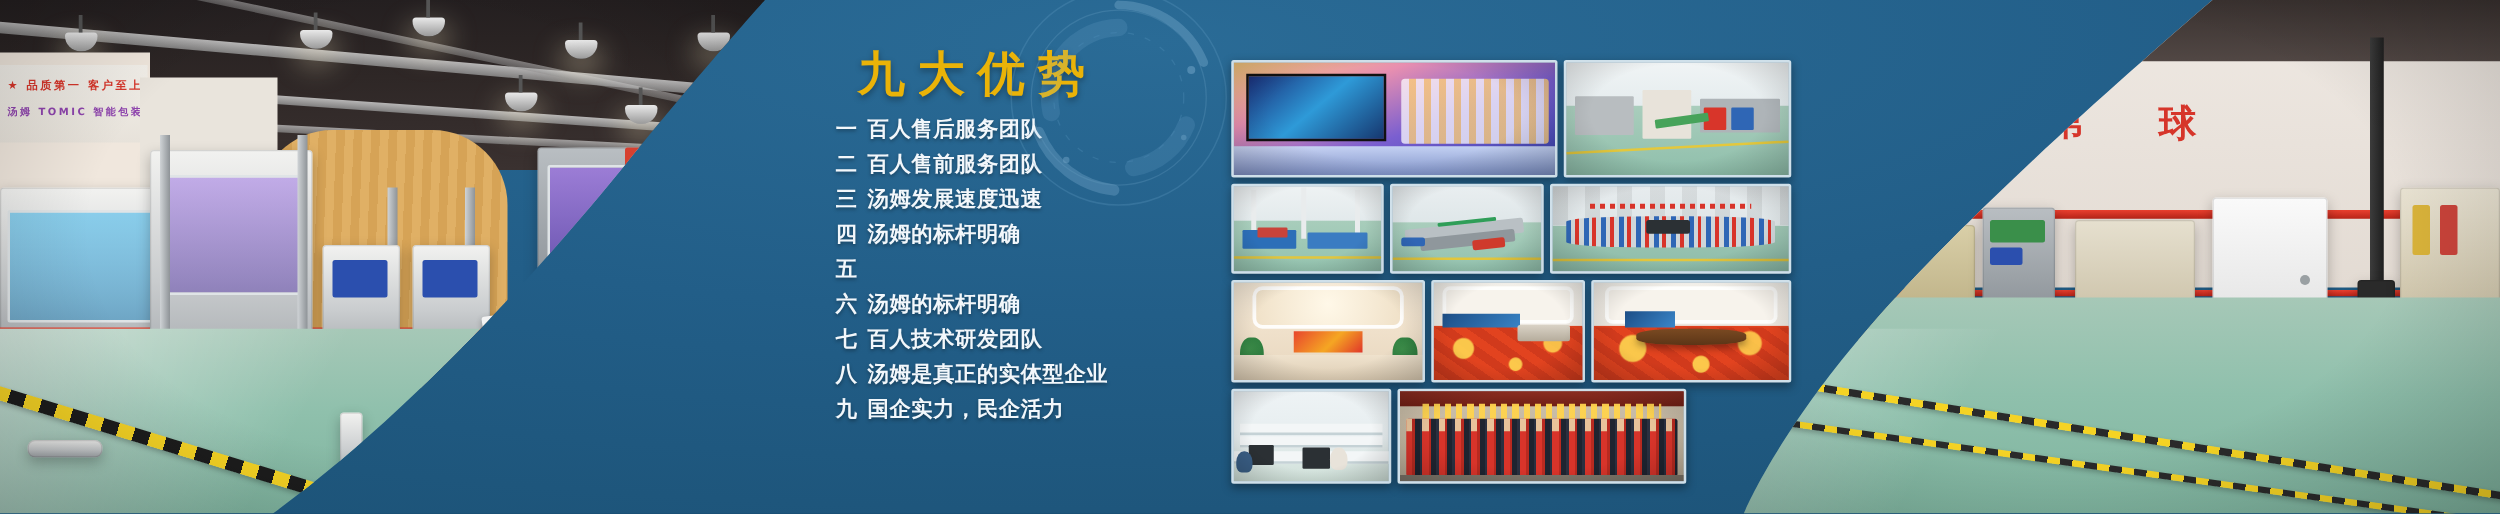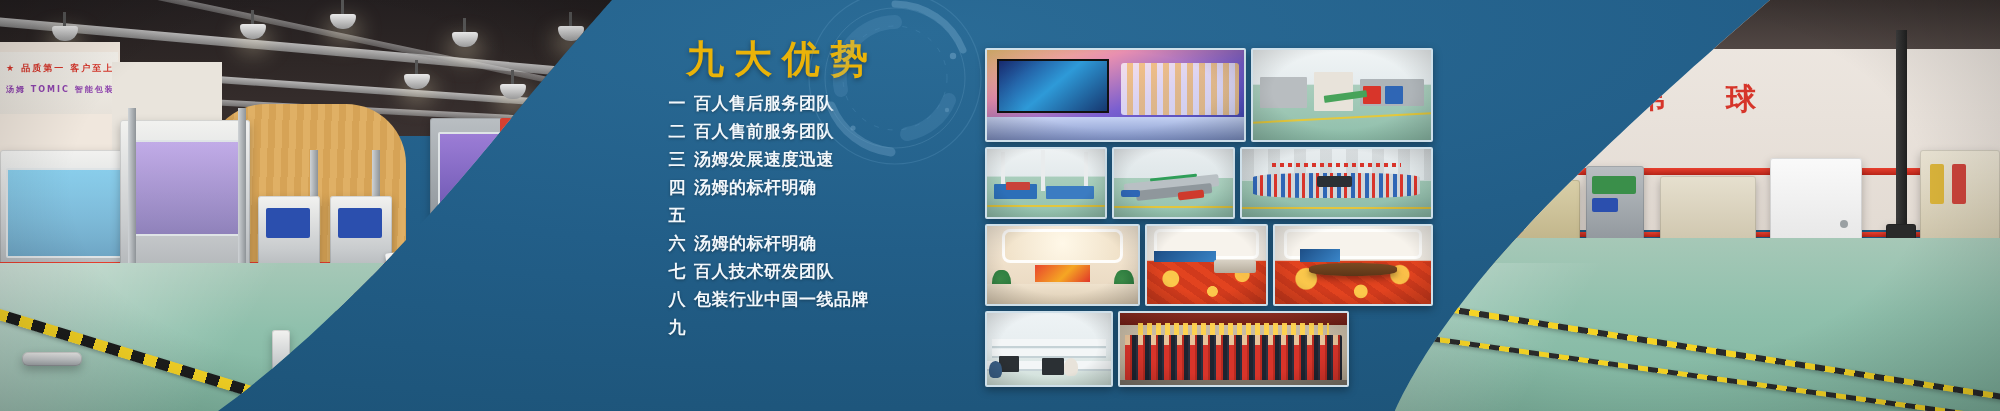--- a/index.html
+++ b/index.html
@@ -269,24 +269,25 @@
       <li class="adv-item">
         <span class="adv-num">六</span>
         <span class="adv-text">汤姆的标杆明确</span>
       </li>
       <li class="adv-item">
         <span class="adv-num">七</span>
         <span class="adv-text">百人技术研发团队</span>
       </li>
       <li class="adv-item">
         <span class="adv-num">八</span>
-        <span class="adv-text">包装行业中国一线品牌</span>
+        <span class="adv-text">汤姆是真正的实体型企业</span>
       </li>
       <li class="adv-item">
         <span class="adv-num">九</span>
+        <span class="adv-text">国企实力，民企活力</span>
       </li>
     </ul>
   </div>
 
   <div class="ring-deco">
     <svg viewBox="0 0 200 200">
       <circle cx="100" cy="100" r="86" fill="none" stroke="#6ba3c9" stroke-width="1.2" opacity=".45"></circle>
       <circle cx="100" cy="100" r="70" fill="none" stroke="#8dbcdd" stroke-width="1" opacity=".35"></circle>
       <path d="M100 26 A74 74 0 0 1 168 72" fill="none" stroke="#9cc8e6" stroke-width="7" opacity=".5" stroke-linecap="round"></path>
       <path d="M36 128 A74 74 0 0 0 96 174" fill="none" stroke="#9cc8e6" stroke-width="9" opacity=".45" stroke-linecap="round"></path>

